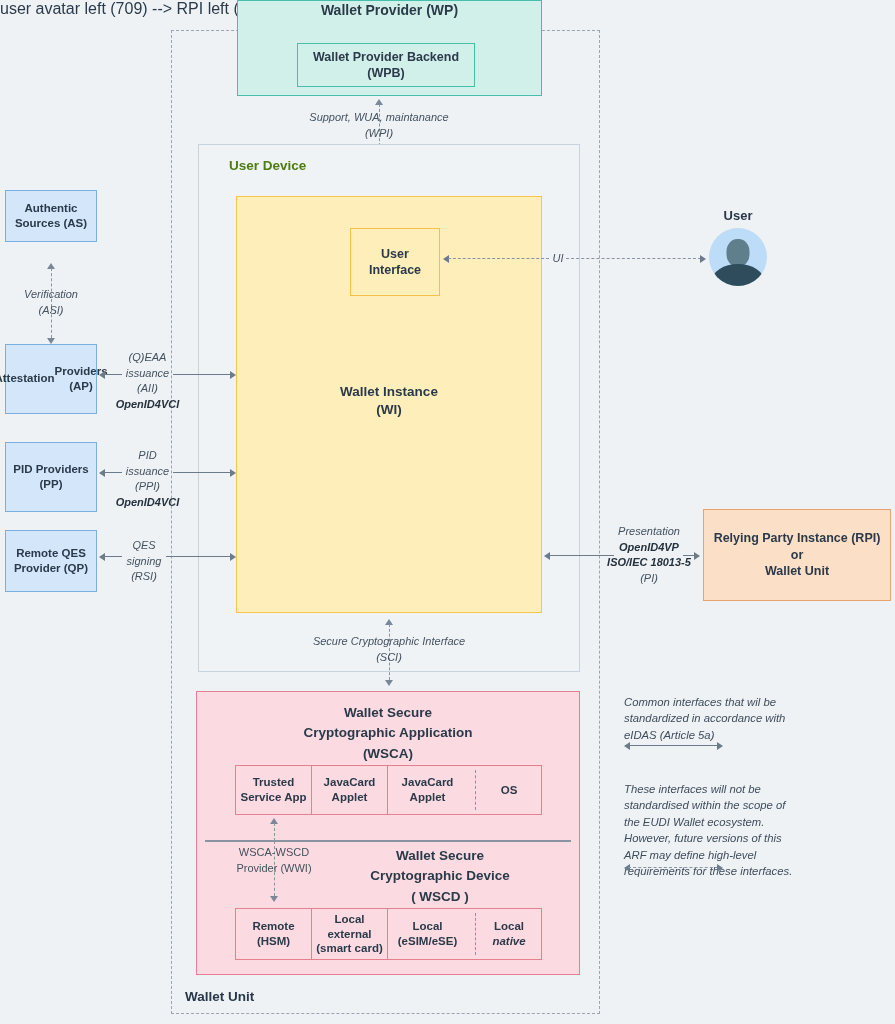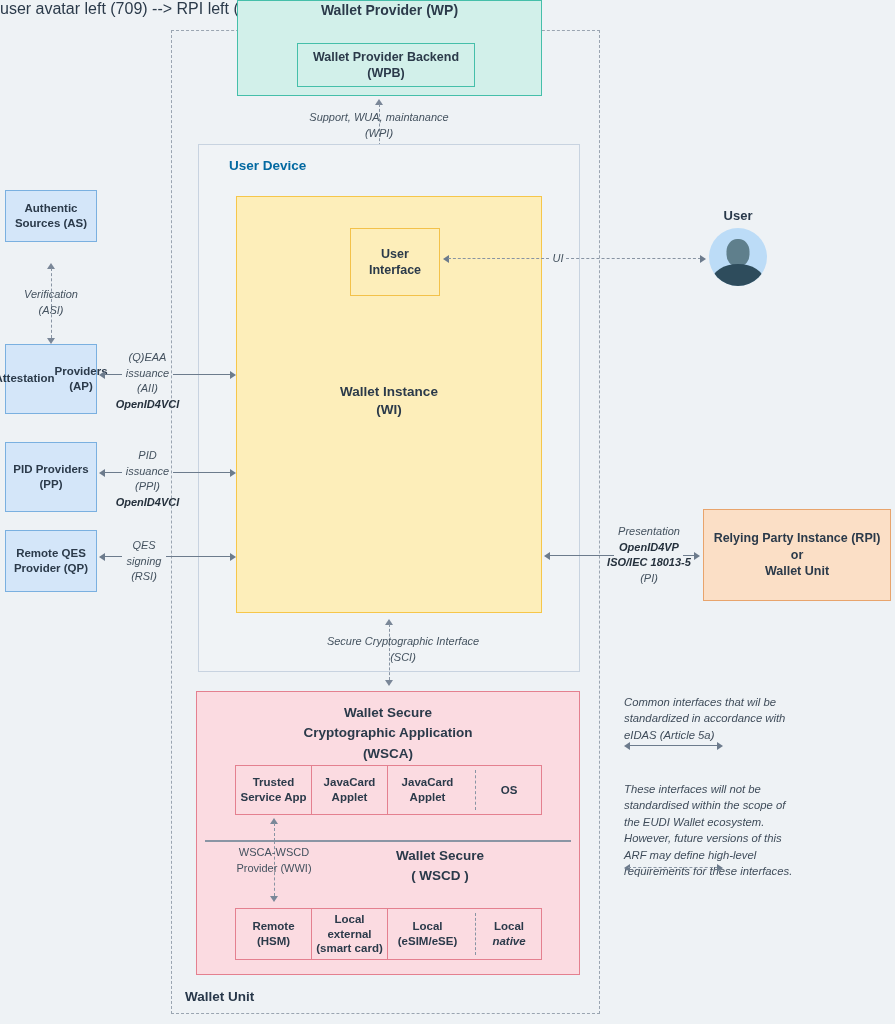--- a/index.html
+++ b/index.html
@@ -26,21 +26,21 @@
     background:transparent;
   }
   .wallet-unit-label{
     font-weight:bold;font-size:13.5px;color:#28384a;
   }
   .user-device{
     border:1px solid #c8d3e0;
     background:#f0f3f6;
   }
   .user-device-label{
-    font-weight:bold;font-size:13.5px;color:#0369a1;
+    font-weight:bold;font-size:13.5px;color:#4d7c0f;
   }
 
   
   .teal{background:#d2f0ea;border:1.5px solid #45bfaa;}
   .teal-inner{background:#d2f0ea;border:1.5px solid #45bfaa;}
   .blue{background:#d4e6f9;border:1.5px solid #7ab0e0;}
   .yellow{background:#fdeeba;border:1.5px solid #f6c64a;}
   .yellow-inner{background:#fdeeba;border:1.5px solid #f3c14a;}
   .orange{background:#fbdfc6;border:1.5px solid #e8a46c;}
   .pink{background:#fbdbe1;border:1.5px solid #e4808f;}
@@ -236,21 +236,21 @@
     <div>Presentation</div>
     <div style="font-weight:bold;color:#25313d;">OpenID4VP</div>
     <div style="font-weight:bold;color:#25313d;">ISO/IEC 18013-5</div>
     <div>(PI)</div>
   </div>
 
   
   <div class="abs ah ah-up" style="left:385px;top:619px;"></div>
   <div class="abs vline-dash" style="left:389px;top:624px;height:56px;"></div>
   <div class="abs ah ah-down" style="left:385px;top:680px;"></div>
-  <div class="abs lbl" style="left:313px;top:634px;width:180px;">
+  <div class="abs lbl" style="left:299px;top:634px;width:180px;">
     <div>Secure Cryptographic Interface</div>
     <div>(SCI)</div>
   </div>
 
   
   <div class="abs pink" style="left:196px;top:691px;width:384px;height:284px;"></div>
 
   
   <div class="abs" style="left:196px;top:703px;width:384px;text-align:center;">
     <div style="font-weight:bold;font-size:13.5px;line-height:1.5;">Wallet Secure</div>
@@ -287,20 +287,21 @@
   <div class="abs vline-dash" style="left:274px;top:841px;height:55px;"></div>
   <div class="abs ah ah-down" style="left:270px;top:896px;"></div>
   <div class="abs" style="left:218px;top:845px;width:112px;text-align:center;font-size:11px;color:#44525f;line-height:1.45;">
     <div>WSCA-WSCD</div>
     <div>Provider (WWI)</div>
   </div>
 
   
   <div class="abs" style="left:300px;top:846px;width:280px;text-align:center;">
     <div style="font-weight:bold;font-size:13.5px;line-height:1.5;">Wallet Secure</div>
+    <div style="font-weight:bold;font-size:13.5px;line-height:1.5;">Cryptographic Device</div>
     <div style="font-weight:bold;font-size:13.5px;line-height:1.5;">( WSCD )</div>
   </div>
 
   
   <div class="abs" style="left:235px;top:908px;width:307px;height:52px;">
     <div class="abs box pink-inner" style="left:0px;top:0px;width:77px;height:52px;flex-direction:column;">
       <div class="seg-label">Remote</div>
       <div class="seg-label">(HSM)</div>
     </div>
     <div class="abs box pink-inner" style="left:76px;top:0px;width:77px;height:52px;flex-direction:column;">

